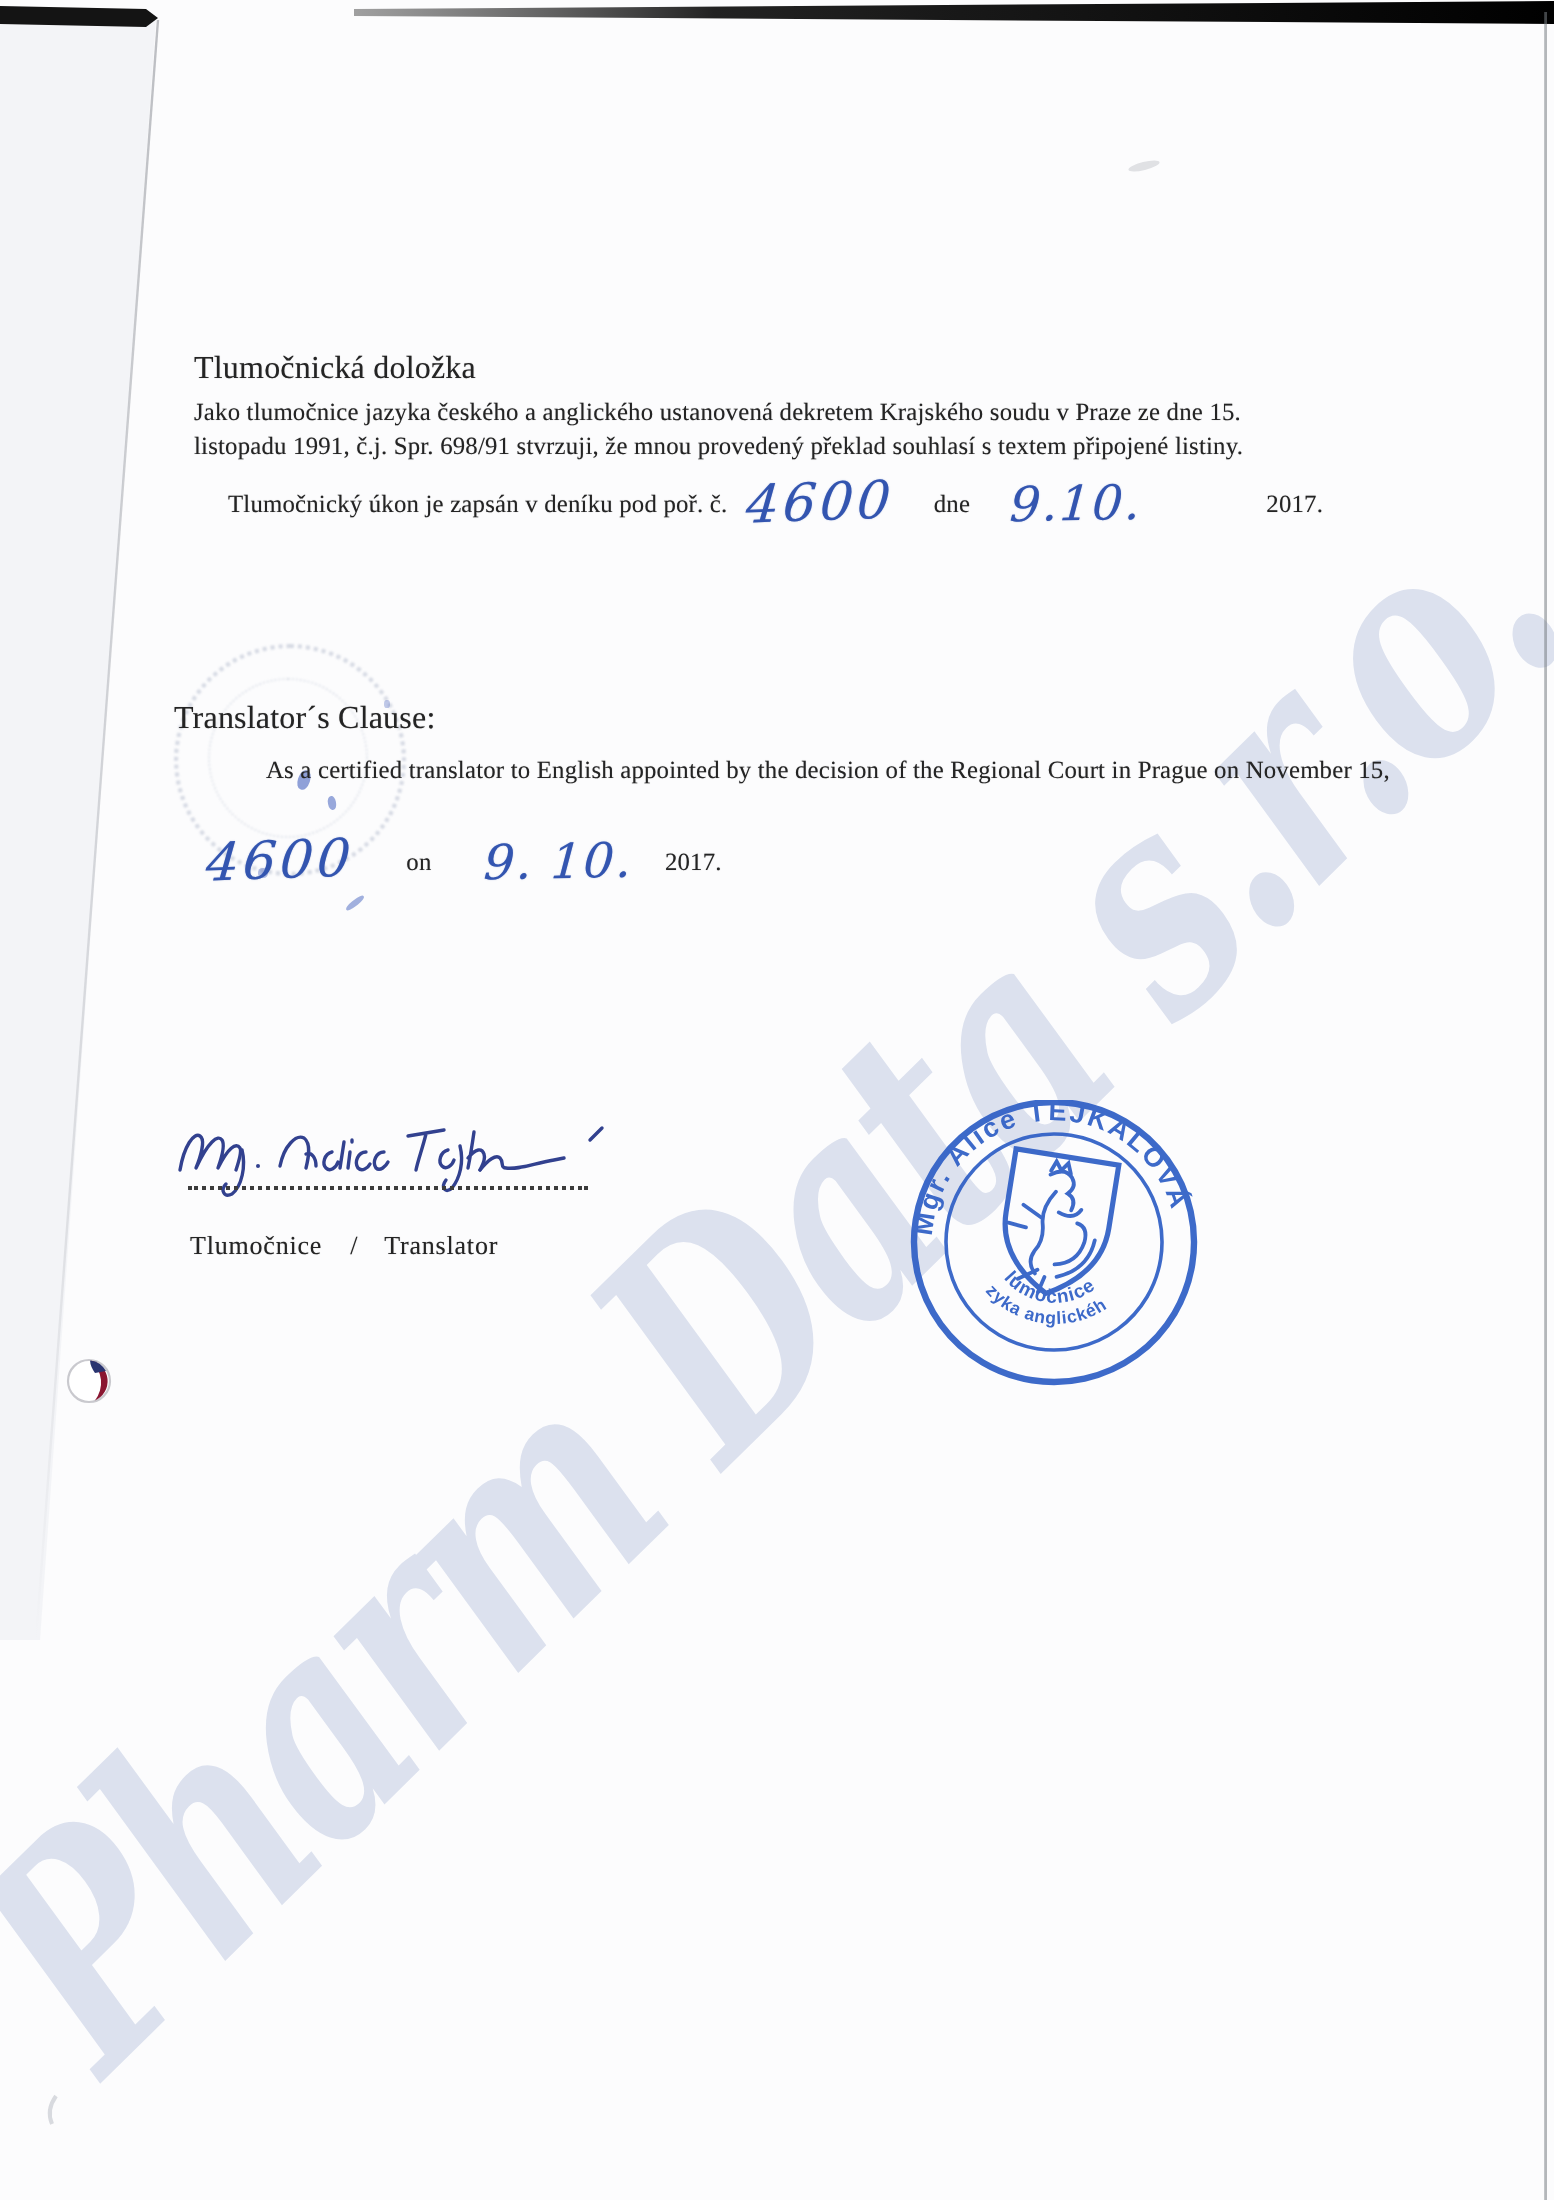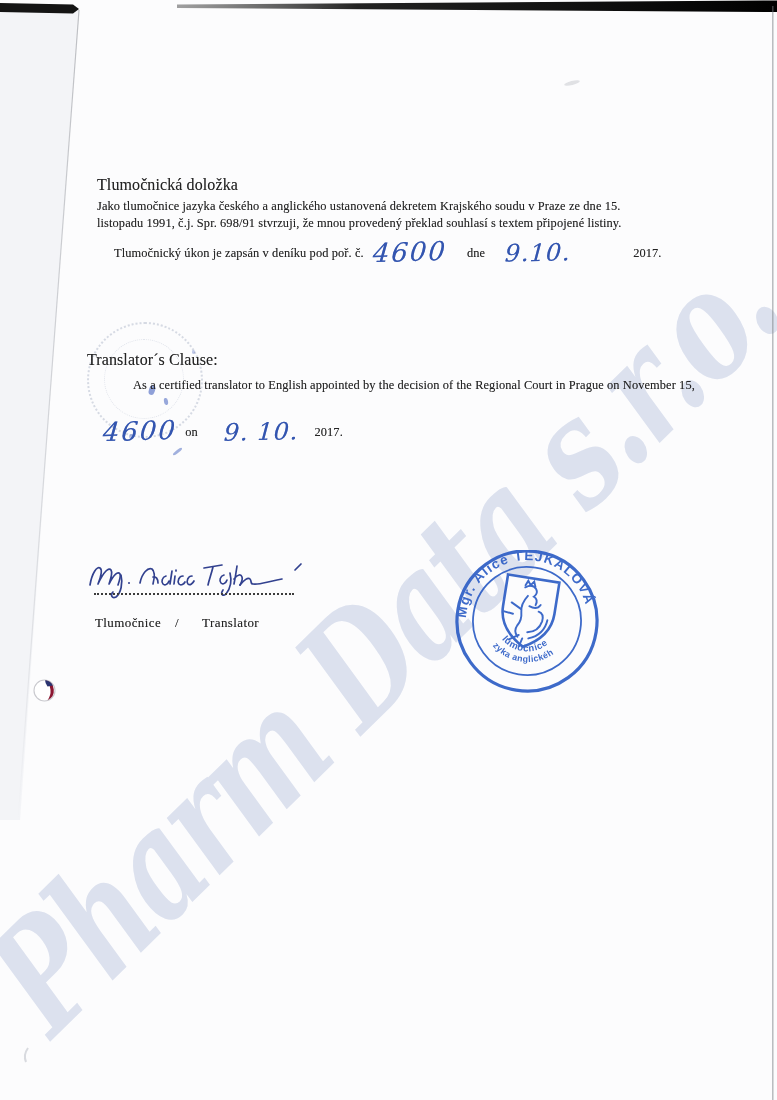--- a/index.html
+++ b/index.html
@@ -18,21 +18,21 @@
   .artifacts{left:0;top:0;z-index:3;pointer-events:none;}
   .ghost-outer{left:87px;top:322px;width:112px;height:112px;border:2px dotted rgba(125,140,170,.30);
                border-radius:50%;filter:blur(.6px);z-index:1;}
   .ghost-inner{left:104px;top:339px;width:78px;height:78px;border:1.5px dotted rgba(125,140,170,.22);
                border-radius:50%;filter:blur(.6px);z-index:1;}
   .speck{z-index:2;border-radius:45%;}
   .dotline{left:94px;top:585px;width:200px;height:8px;border-bottom:2px dotted #3c3c3c;z-index:2;}
   .roles{left:95px;top:615px;font-size:13px;letter-spacing:.4px;display:flex;align-items:baseline;
          text-shadow:0 0 .5px rgba(20,20,20,.35);z-index:2;}
   .roles .sep{margin-left:14px;}
-  .roles .en{margin-left:23px;}
+  .roles .en{margin-left:13px;}
   .sig-svg{left:84px;top:549px;z-index:2;}
   .stamp-svg{left:452px;top:550px;z-index:2;}
   .flag-svg{left:31px;top:677px;z-index:2;}
 </style>
 </head>
 <body>
 
 <div class="page">
 
   <svg class="abs watermark-svg" width="777" height="1100">
@@ -55,21 +55,21 @@
     <span class="hw hw-num" style="margin-left:9px;">4600</span>
     <span style="margin-left:20px;">dne</span>
     <span class="hw hw-date" style="margin-left:20px;">9.10.</span>
     <span style="margin-left:62px;">2017.</span>
   </div>
 
   <div class="abs doc-text heading" style="left:87px;top:351px;">Translator´s Clause:</div>
   <div class="abs doc-text" style="left:97px;top:378px;margin-left:36px;">As a certified translator to English appointed by the decision of the Regional Court in Prague on November 15,</div>
   <div class="abs doc-text line3" style="left:97px;top:412px;">
     <span class="hw hw-num" style="margin-left:6px;">4600</span>
-    <span style="margin-left:8px;">on</span>
+    <span style="margin-left:26px;">on</span>
     <span class="hw hw-date" style="margin-left:26px;">9. 10.</span>
     <span style="margin-left:16px;">2017.</span>
   </div>
 
   <svg class="abs sig-svg" width="235" height="52" viewBox="0 0 235 52">
     <g fill="none" stroke="#32418f" stroke-width="1.7" stroke-linecap="round" stroke-linejoin="round">
       <path d="M6 36 C8 24 13 17 16 19 C19 21 16 30 14 35 C20 22 25 18 27 21 C29 24 26 32 25 35 C30 25 34 22 36 25 C37 27 35 33 34 36"></path>
       <path d="M37 26 C39 34 37 44 32 48 C28 50 26 46 29 43"></path>
       <circle cx="45" cy="34" r="1" fill="#32418f" stroke="none"></circle>
       <path d="M56 34 C58 24 64 18 68 20 C72 23 70 31 69 35 M69 28 C72 27 74 30 74 34"></path>

